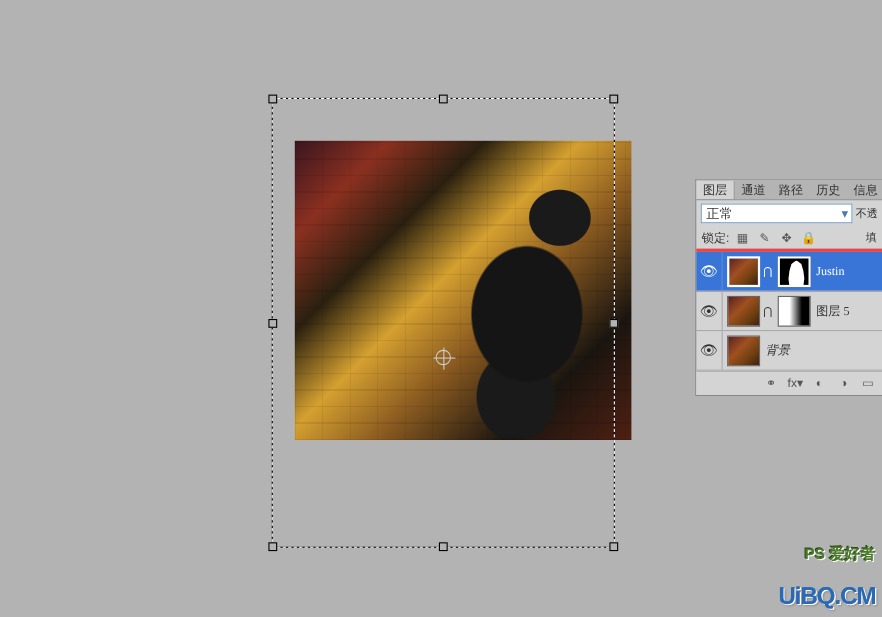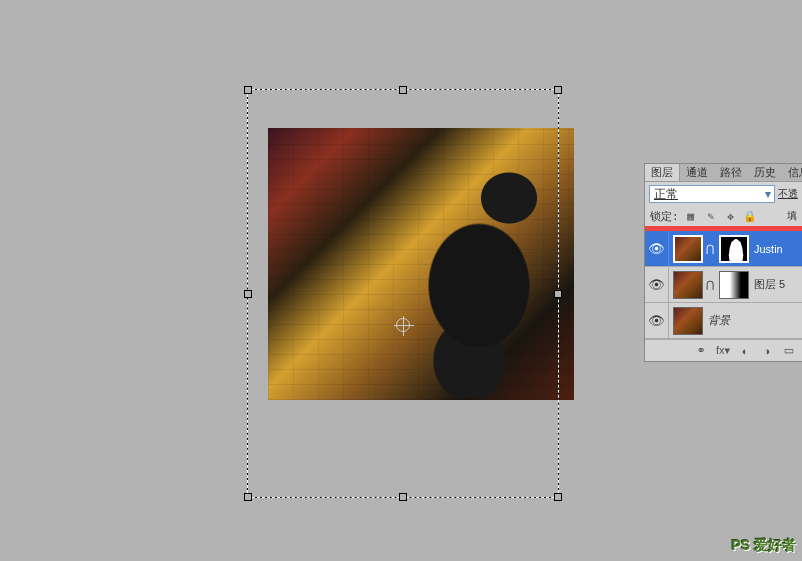--- a/index.html
+++ b/index.html
@@ -93,21 +93,21 @@
       background: #ccc;
     }
     .center-point::before { left: 50%; top: -3px; width: 1px; height: 20px; margin-left: -0.5px; }
     .center-point::after { top: 50%; left: -3px; height: 1px; width: 20px; margin-top: -0.5px; }
     
     
     .layers-panel {
       position: absolute;
       right: 0;
       top: 163px;
-      width: 158px;
+      width: 170px;
       background: #d4d4d4;
       border: 1px solid #888;
       border-right: none;
       font-size: 11px;
       color: #333;
     }
     .panel-tabs {
       display: flex;
       height: 18px;
       background: #b4b4b4;
@@ -122,21 +122,20 @@
     }
     .tab.active {
       background: #d4d4d4;
       border-right: 1px solid #999;
     }
     .panel-row {
       display: flex;
       align-items: center;
       padding: 3px 4px;
       gap: 3px;
-      text-decoration: underline;
     }
     .blend-mode {
       flex: 1;
       height: 18px;
       background: #fff;
       border: 1px solid #7a9ec7;
       display: flex;
       align-items: center;
       padding: 0 4px;
       font-size: 12px;
@@ -147,22 +146,21 @@
       position: absolute;
       right: 3px;
       color: #4a7ab5;
     }
     .opacity-lbl { font-size: 10px; white-space: nowrap; }
     .lock-row {
       display: flex;
       align-items: center;
       padding: 2px 5px;
       gap: 4px;
-      border-bottom: 5px solid #ef4444;
-      font-family: Liberation Mono, monospace;
+      border-bottom: 3px solid #ef4444;
     }
     .lock-icon {
       width: 16px;
       height: 16px;
       display: inline-flex;
       align-items: center;
       justify-content: center;
       font-size: 11px;
       color: #555;
     }
@@ -218,20 +216,21 @@
       width: 10px;
       text-align: center;
       font-size: 10px;
     }
     .layer-name {
       flex: 1;
       padding-left: 3px;
       font-size: 11px;
       white-space: nowrap;
       overflow: hidden;
+      font-family: Liberation Serif, serif;
     }
     .layer-name.italic { font-style: italic; }
     
     .panel-footer {
       display: flex;
       align-items: center;
       justify-content: flex-end;
       gap: 6px;
       padding: 3px 5px;
       height: 22px;
@@ -350,13 +349,14 @@
     <span class="footer-icon">⚭</span>
     <span class="footer-icon">fx▾</span>
     <span class="footer-icon">◐</span>
     <span class="footer-icon">◑</span>
     <span class="footer-icon">▭</span>
   </div>
 </div>
 
 <div class="watermark">
   <div class="wm-top">PS 爱好者</div>
+  <div class="wm-bottom">UiBQ.CM</div>
 </div>
 
 </body></html>

